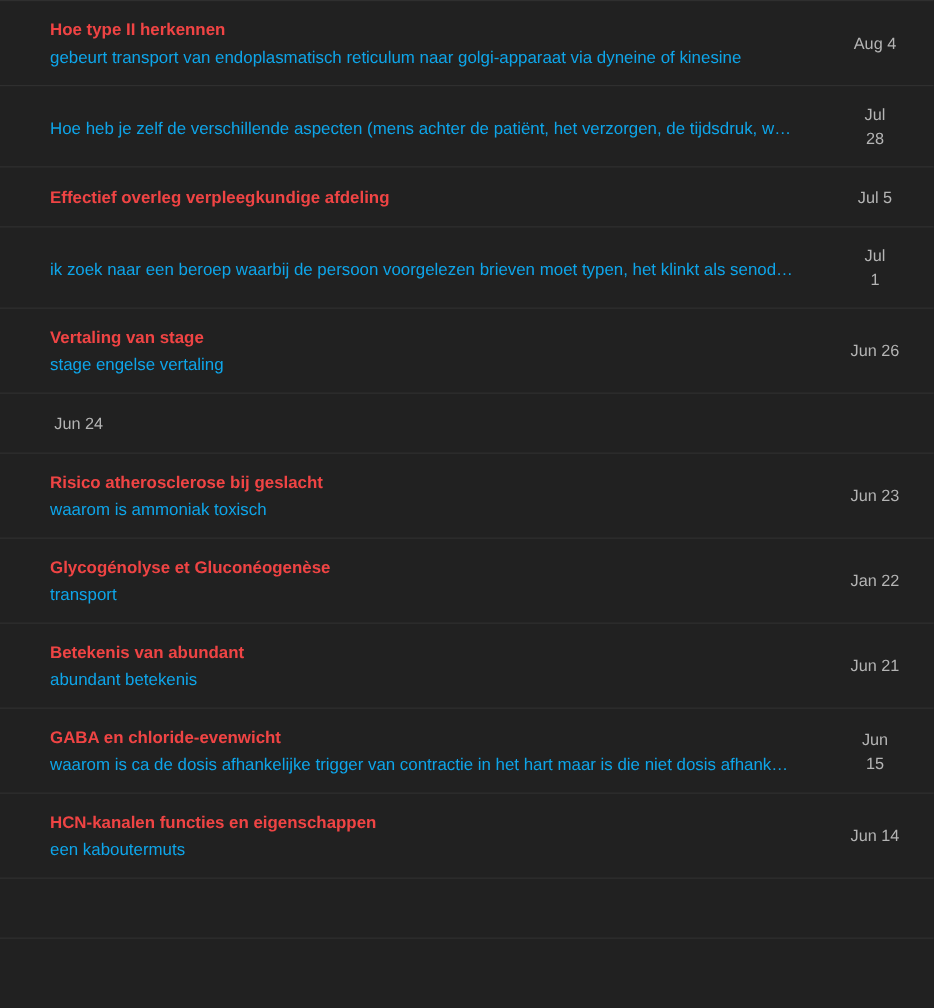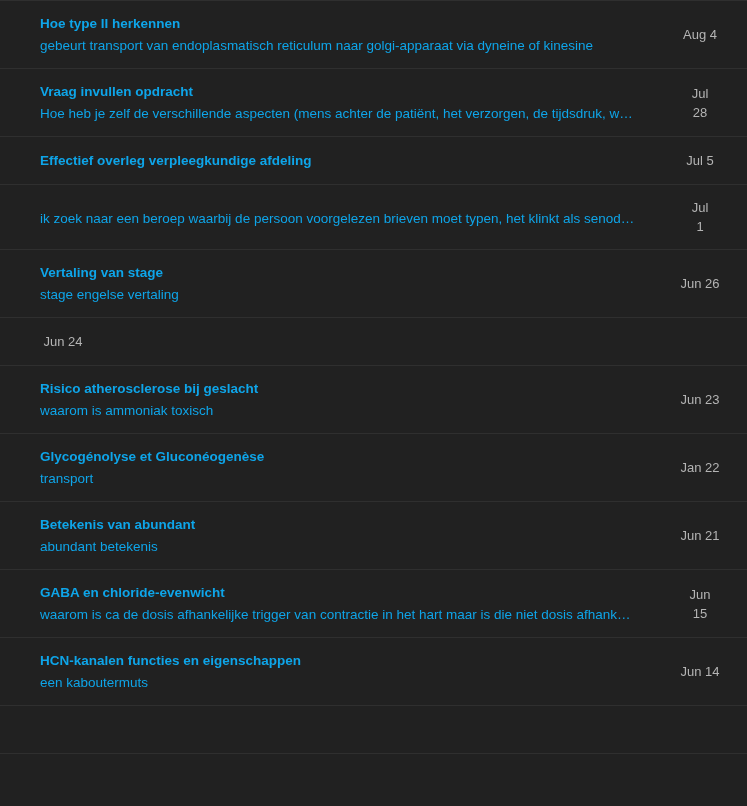--- a/index.html
+++ b/index.html
@@ -33,21 +33,21 @@
     border-top: 1px solid #2f2f2f;
   }
   .row-main {
     min-width: 0;
     flex: 1 1 auto;
     padding-right: 18px;
   }
   .row-title {
     font-size: 13.5px;
     font-weight: bold;
-    color: #0ea5e9;
+    color: #ef4444;
     line-height: 19px;
     white-space: nowrap;
     overflow: hidden;
     text-overflow: ellipsis;
   }
   .row-snippet {
     font-size: 13.5px;
     font-weight: normal;
     color: #0ea5e9;
     line-height: 19px;
@@ -75,21 +75,20 @@
 <div id="list">
     <div class="row">
       <div class="row-main">
         <div class="row-title">Hoe type II herkennen</div>
         <div class="row-snippet">gebeurt transport van endoplasmatisch reticulum naar golgi-apparaat via dyneine of kinesine</div>
       </div>
       <div class="row-date">Aug 4</div>
     </div>
     <div class="row">
       <div class="row-main">
-        <div class="row-title">Vraag invullen opdracht</div>
         <div class="row-snippet">Hoe heb je zelf de verschillende aspecten (mens achter de patiënt, het verzorgen, de tijdsdruk, w…</div>
       </div>
       <div class="row-date">Jul
 28</div>
     </div>
     <div class="row">
       <div class="row-main">
         <div class="row-title">Effectief overleg verpleegkundige afdeling</div>
       </div>
       <div class="row-date">Jul 5</div>

